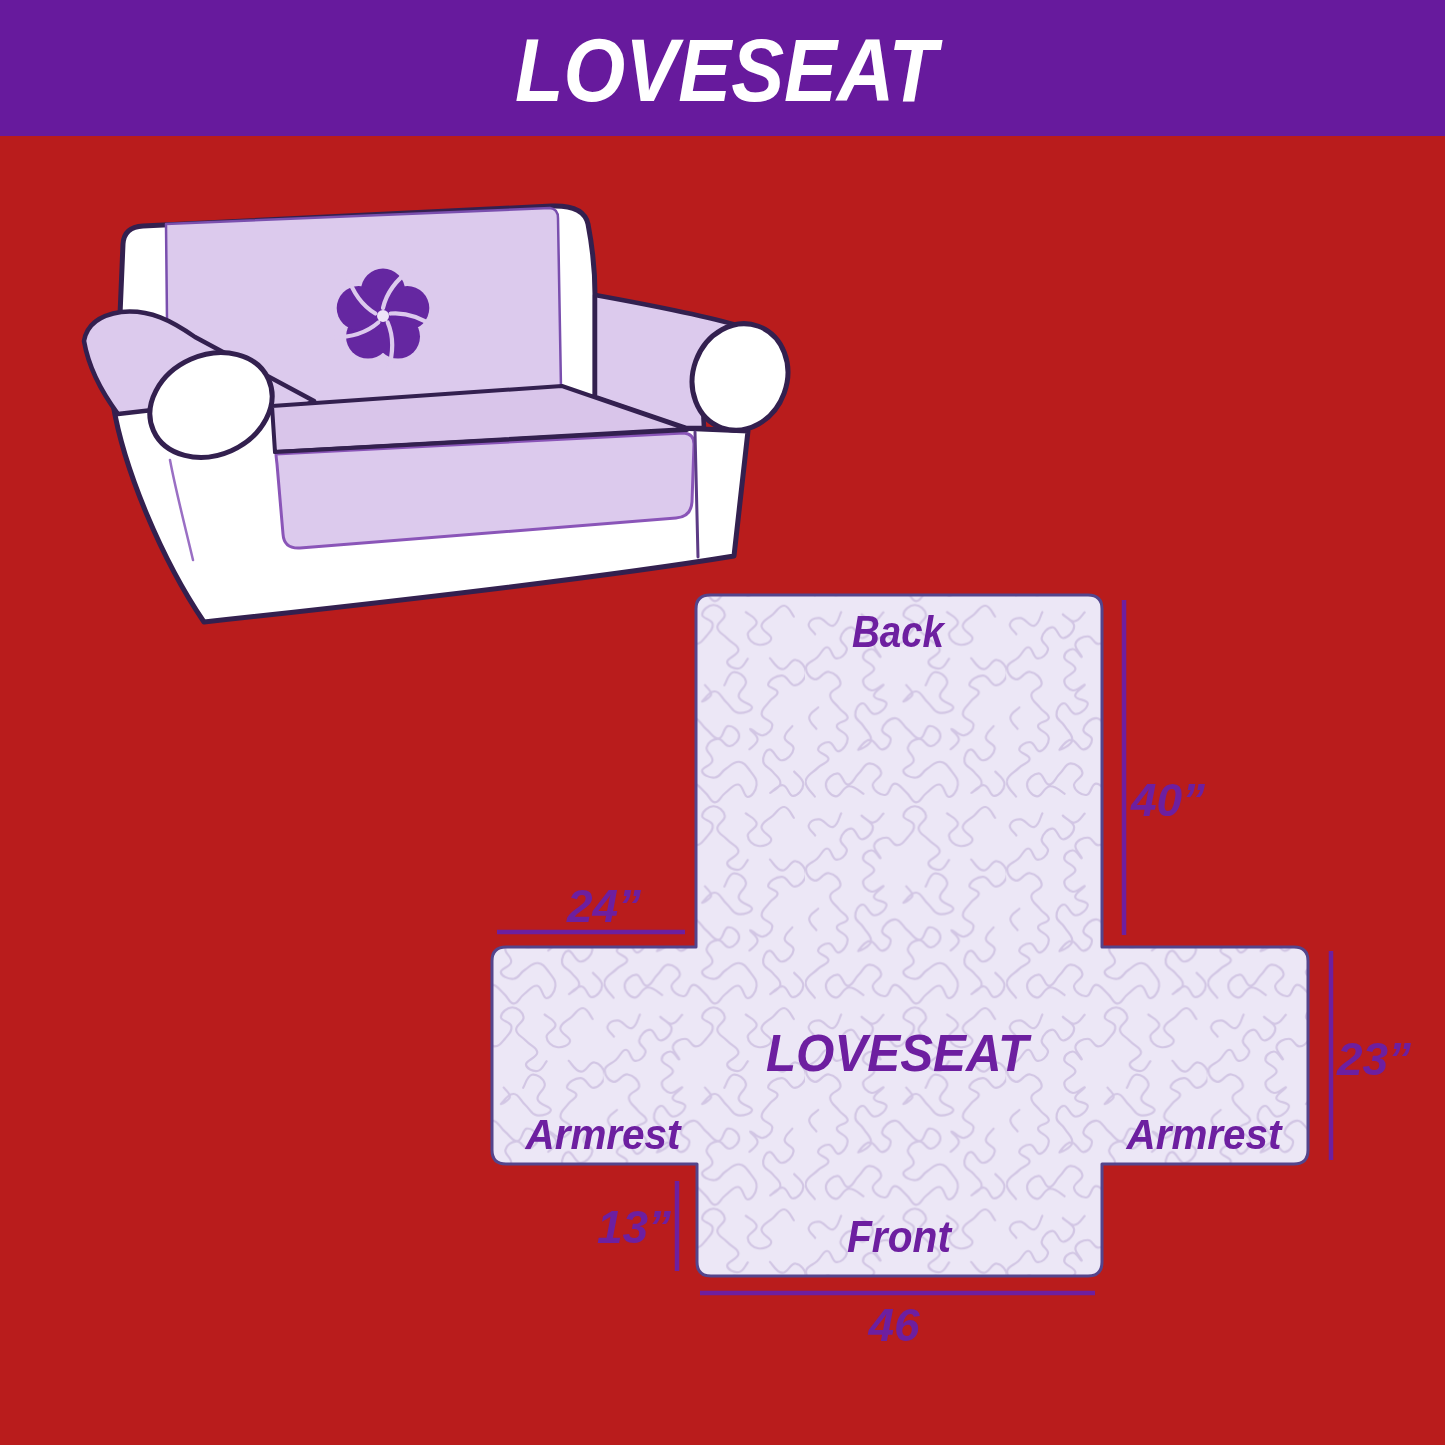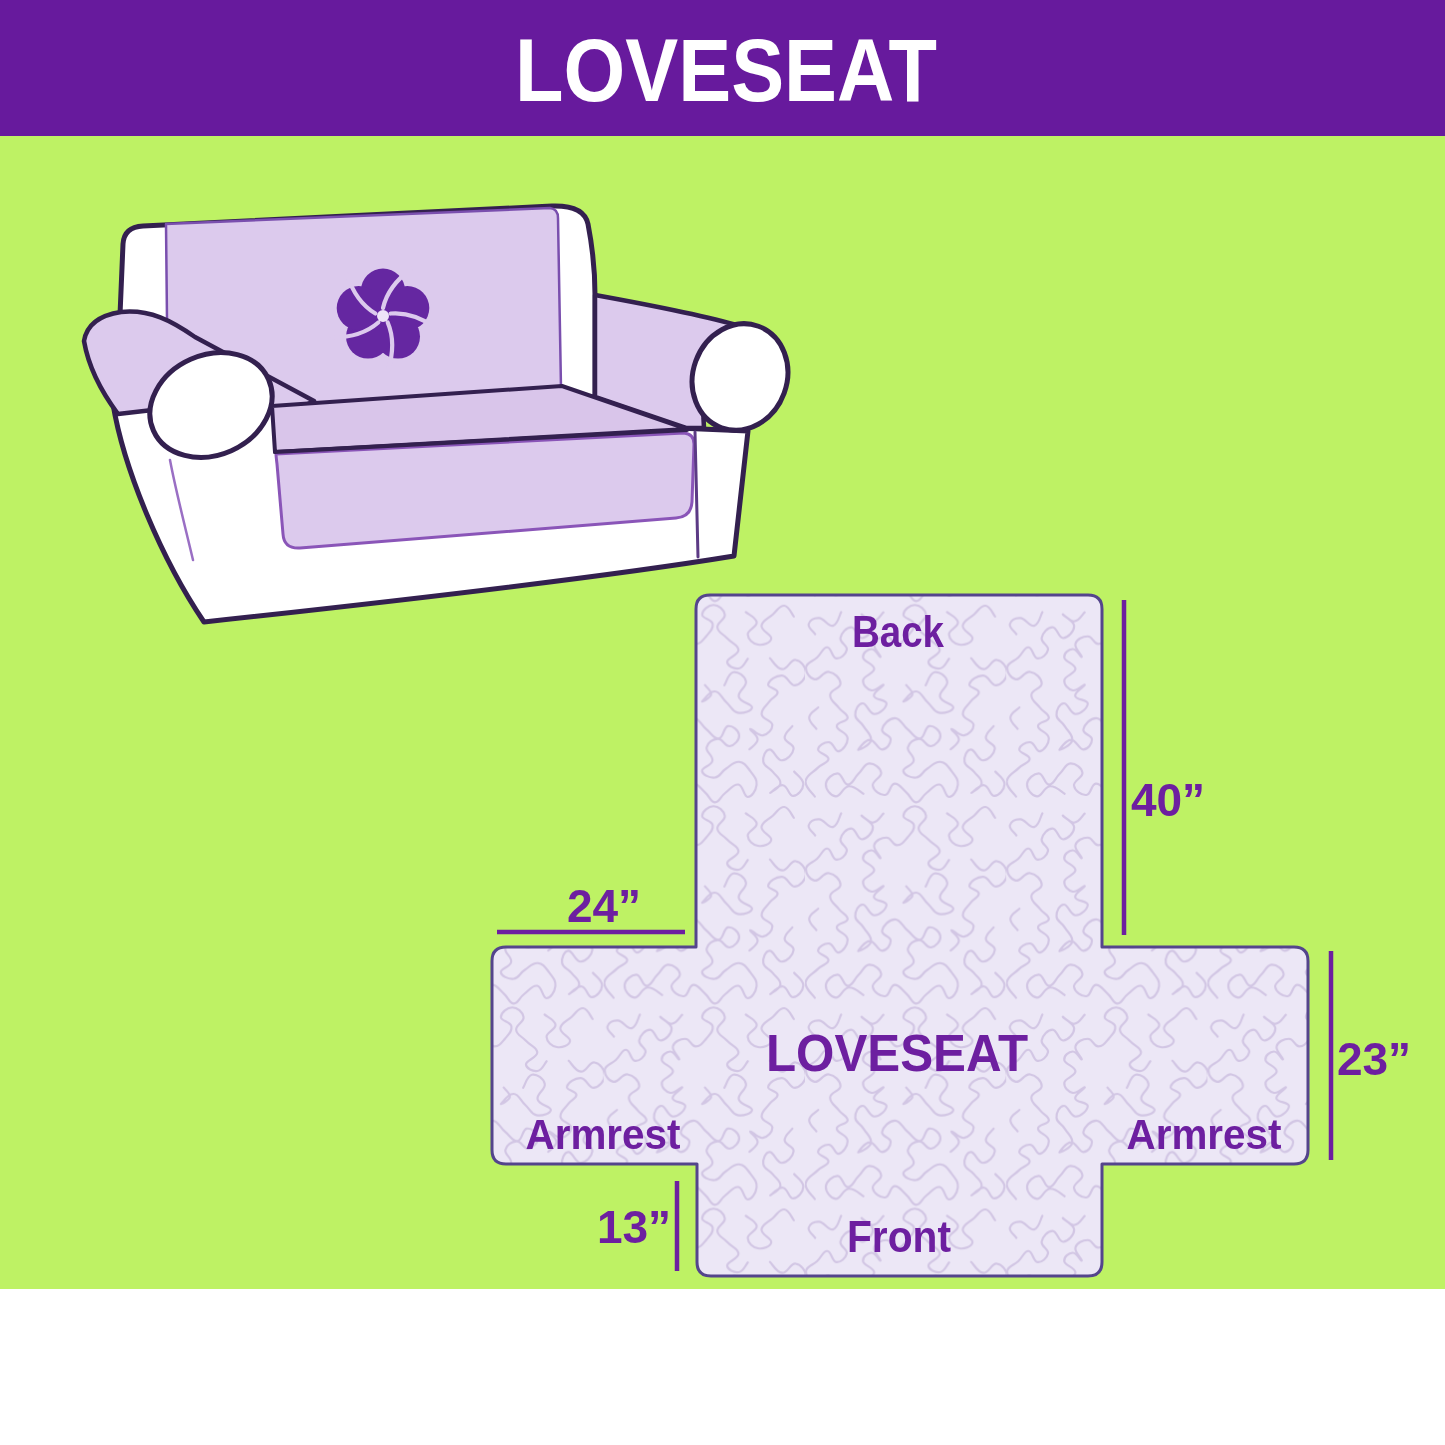--- a/index.html
+++ b/index.html
@@ -1,17 +1,17 @@
 <!DOCTYPE html>
 <html><head>
 <meta charset="utf-8">
 <style>
   html,body{margin:0;padding:0;background:#ffffff;}
-  #page{position:relative;width:1445px;height:1289px;background:#bef264;overflow:hidden;
-        font-family:"Liberation Sans", sans-serif;}
+  #page{position:relative;width:1445px;height:1445px;background:#b91c1c;overflow:hidden;
+        font-family:"Liberation Sans", sans-serif;font-style:italic;}
   svg{position:absolute;left:0;top:0;}
 </style>
 </head>
 <body>
 <div id="page">
 <svg width="1445" height="1445" viewBox="0 0 1445 1445">
   <defs>
     <pattern id="quilt" width="234" height="234" patternUnits="userSpaceOnUse" patternTransform="scale(0.86)">
       <rect width="234" height="234" fill="#ece7f6"></rect>
       <g fill="none" stroke="#d2c6e4" stroke-width="2.5" stroke-linecap="round">

